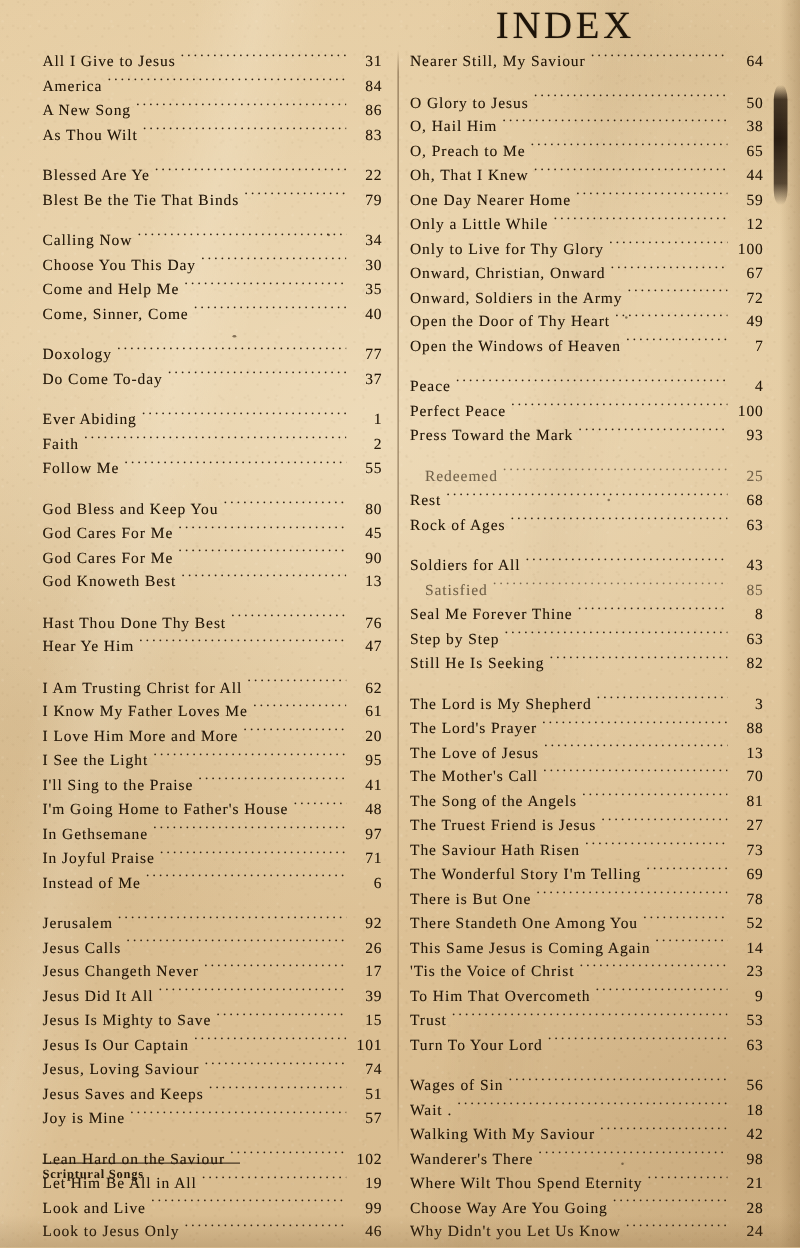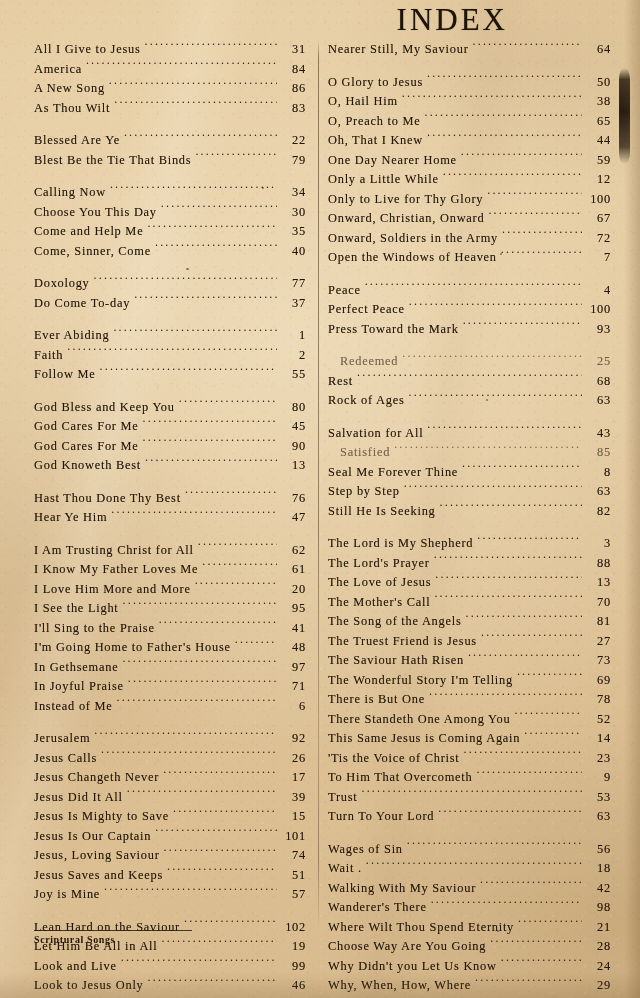--- a/index.html
+++ b/index.html
@@ -490,20 +490,25 @@
           <span class="etitle">Onward, Christian, Onward</span>
           <span class="leader"></span>
           <span class="pnum">67</span>
         </div>
         <div class="entry">
           <span class="etitle">Onward, Soldiers in the Army</span>
           <span class="leader"></span>
           <span class="pnum">72</span>
         </div>
         <div class="entry">
+          <span class="etitle">Open the Door of Thy Heart</span>
+          <span class="leader"></span>
+          <span class="pnum">49</span>
+        </div>
+        <div class="entry">
           <span class="etitle">Open the Windows of Heaven</span>
           <span class="leader"></span>
           <span class="pnum">7</span>
         </div>
         <div class="gap"></div>
         <div class="entry">
           <span class="etitle">Peace</span>
           <span class="leader"></span>
           <span class="pnum">4</span>
         </div>
@@ -528,21 +533,21 @@
           <span class="leader"></span>
           <span class="pnum">68</span>
         </div>
         <div class="entry">
           <span class="etitle">Rock of Ages</span>
           <span class="leader"></span>
           <span class="pnum">63</span>
         </div>
         <div class="gap"></div>
         <div class="entry">
-          <span class="etitle">Salvation for All</span>
+          <span class="etitle">Soldiers for All</span>
           <span class="leader"></span>
           <span class="pnum">43</span>
         </div>
         <div class="entry fade">
           <span class="etitle">Satisfied</span>
           <span class="leader"></span>
           <span class="pnum">85</span>
         </div>
         <div class="entry">
           <span class="etitle">Seal Me Forever Thine</span>

